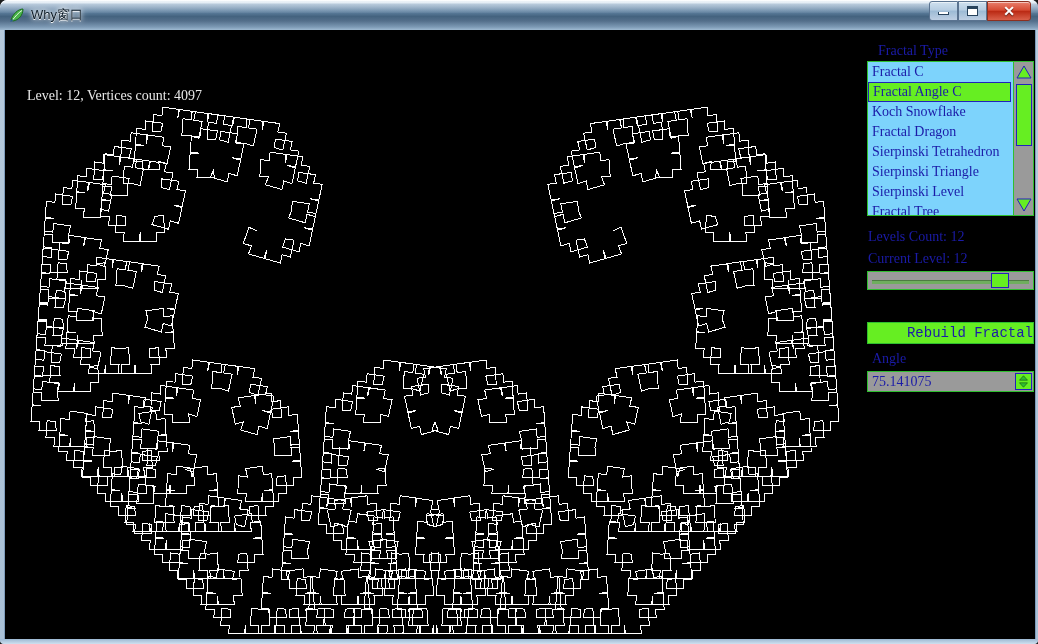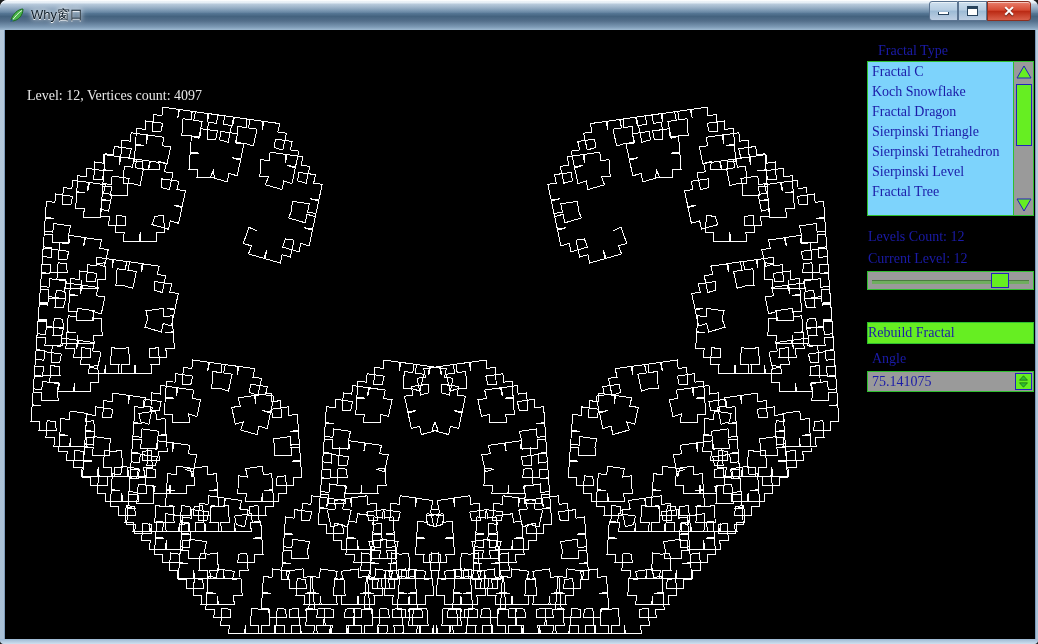--- a/index.html
+++ b/index.html
@@ -110,22 +110,22 @@
     background:#6fae5e;border-top:1px solid #4e7a43;
   }
   #slider-thumb{
     position:absolute;left:123px;top:1px;width:18px;height:15px;
     background:#66ee22;border:1px solid #2222bb;box-sizing:border-box;
   }
 
   #btn-rebuild{
     position:absolute;left:7px;top:292px;width:167px;height:22px;
     background:#66ee22;border:1px solid #2fbf2f;box-sizing:border-box;
-    display:flex;align-items:center;justify-content:flex-start;
-    font-family:Liberation Serif, serif;font-size:14px;color:#1b1ba8;
+    display:flex;align-items:center;justify-content:flex-end;
+    font-family:Liberation Mono, monospace;font-size:14px;color:#1b1ba8;
   }
   #angle-spin{
     position:absolute;left:7px;top:341px;width:167px;height:21px;
     background:#9a9a9a;border:1px solid #2fbf2f;box-sizing:border-box;
   }
   #angle-value{
     position:absolute;left:4px;top:1px;width:128px;height:18px;line-height:18px;
     font-family:"Liberation Serif",serif;font-size:14px;color:#1b1ba8;
     white-space:nowrap;overflow:hidden;
   }
@@ -173,24 +173,25 @@
       <div id="hud-text">Level: 12, Vertices count: 4097</div>
     </div>
 
     <div id="panel">
 
       <div class="panel-label" id="lbl-fractal-type">Fractal Type</div>
 
       <div id="listbox">
         <div id="list-items">
             <div class="list-item">Fractal C</div>
+            <div class="list-item selected">Fractal Angle C</div>
             <div class="list-item">Koch Snowflake</div>
             <div class="list-item">Fractal Dragon</div>
+            <div class="list-item">Sierpinski Tetrahedron</div>
             <div class="list-item">Sierpinski Triangle</div>
-            <div class="list-item">Sierpinski Tetrahedron</div>
             <div class="list-item">Sierpinski Level</div>
             <div class="list-item">Fractal Tree</div>
           </div>
         <div id="list-scroll">
           <svg class="sb-arrow" id="sb-up" viewBox="0 0 16 16">
             <polygon points="8,2 15,14 1,14" fill="#66ee22" stroke="#2222bb" stroke-width="1"></polygon>
           </svg>
           <div id="sb-thumb"></div>
           <svg class="sb-arrow" id="sb-down" viewBox="0 0 16 16">
             <polygon points="8,14 15,2 1,2" fill="#66ee22" stroke="#2222bb" stroke-width="1"></polygon>

